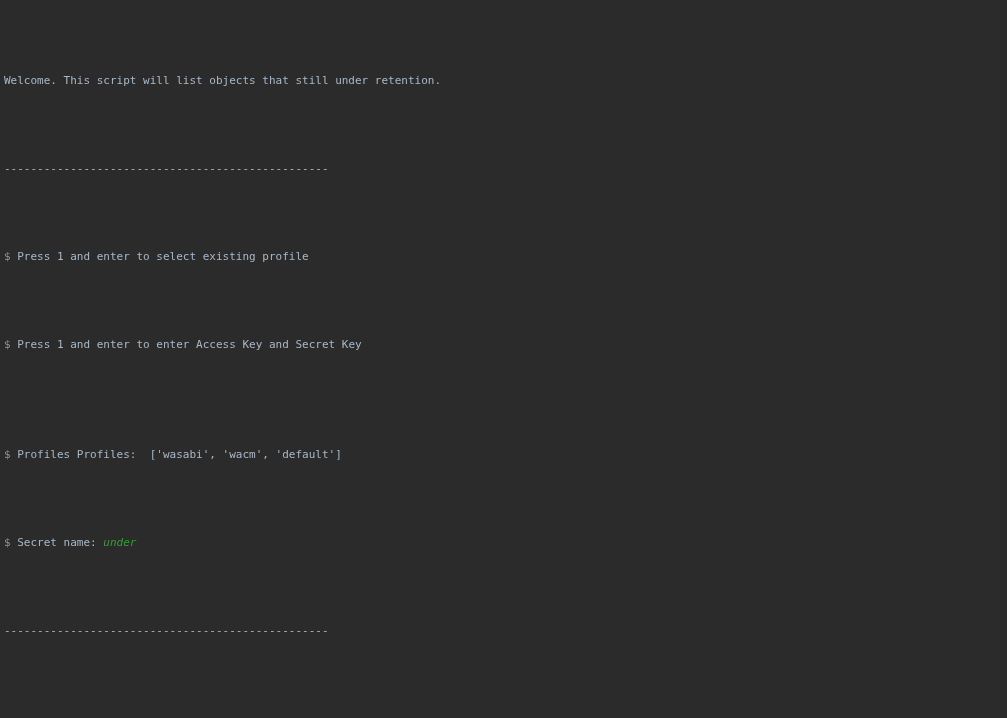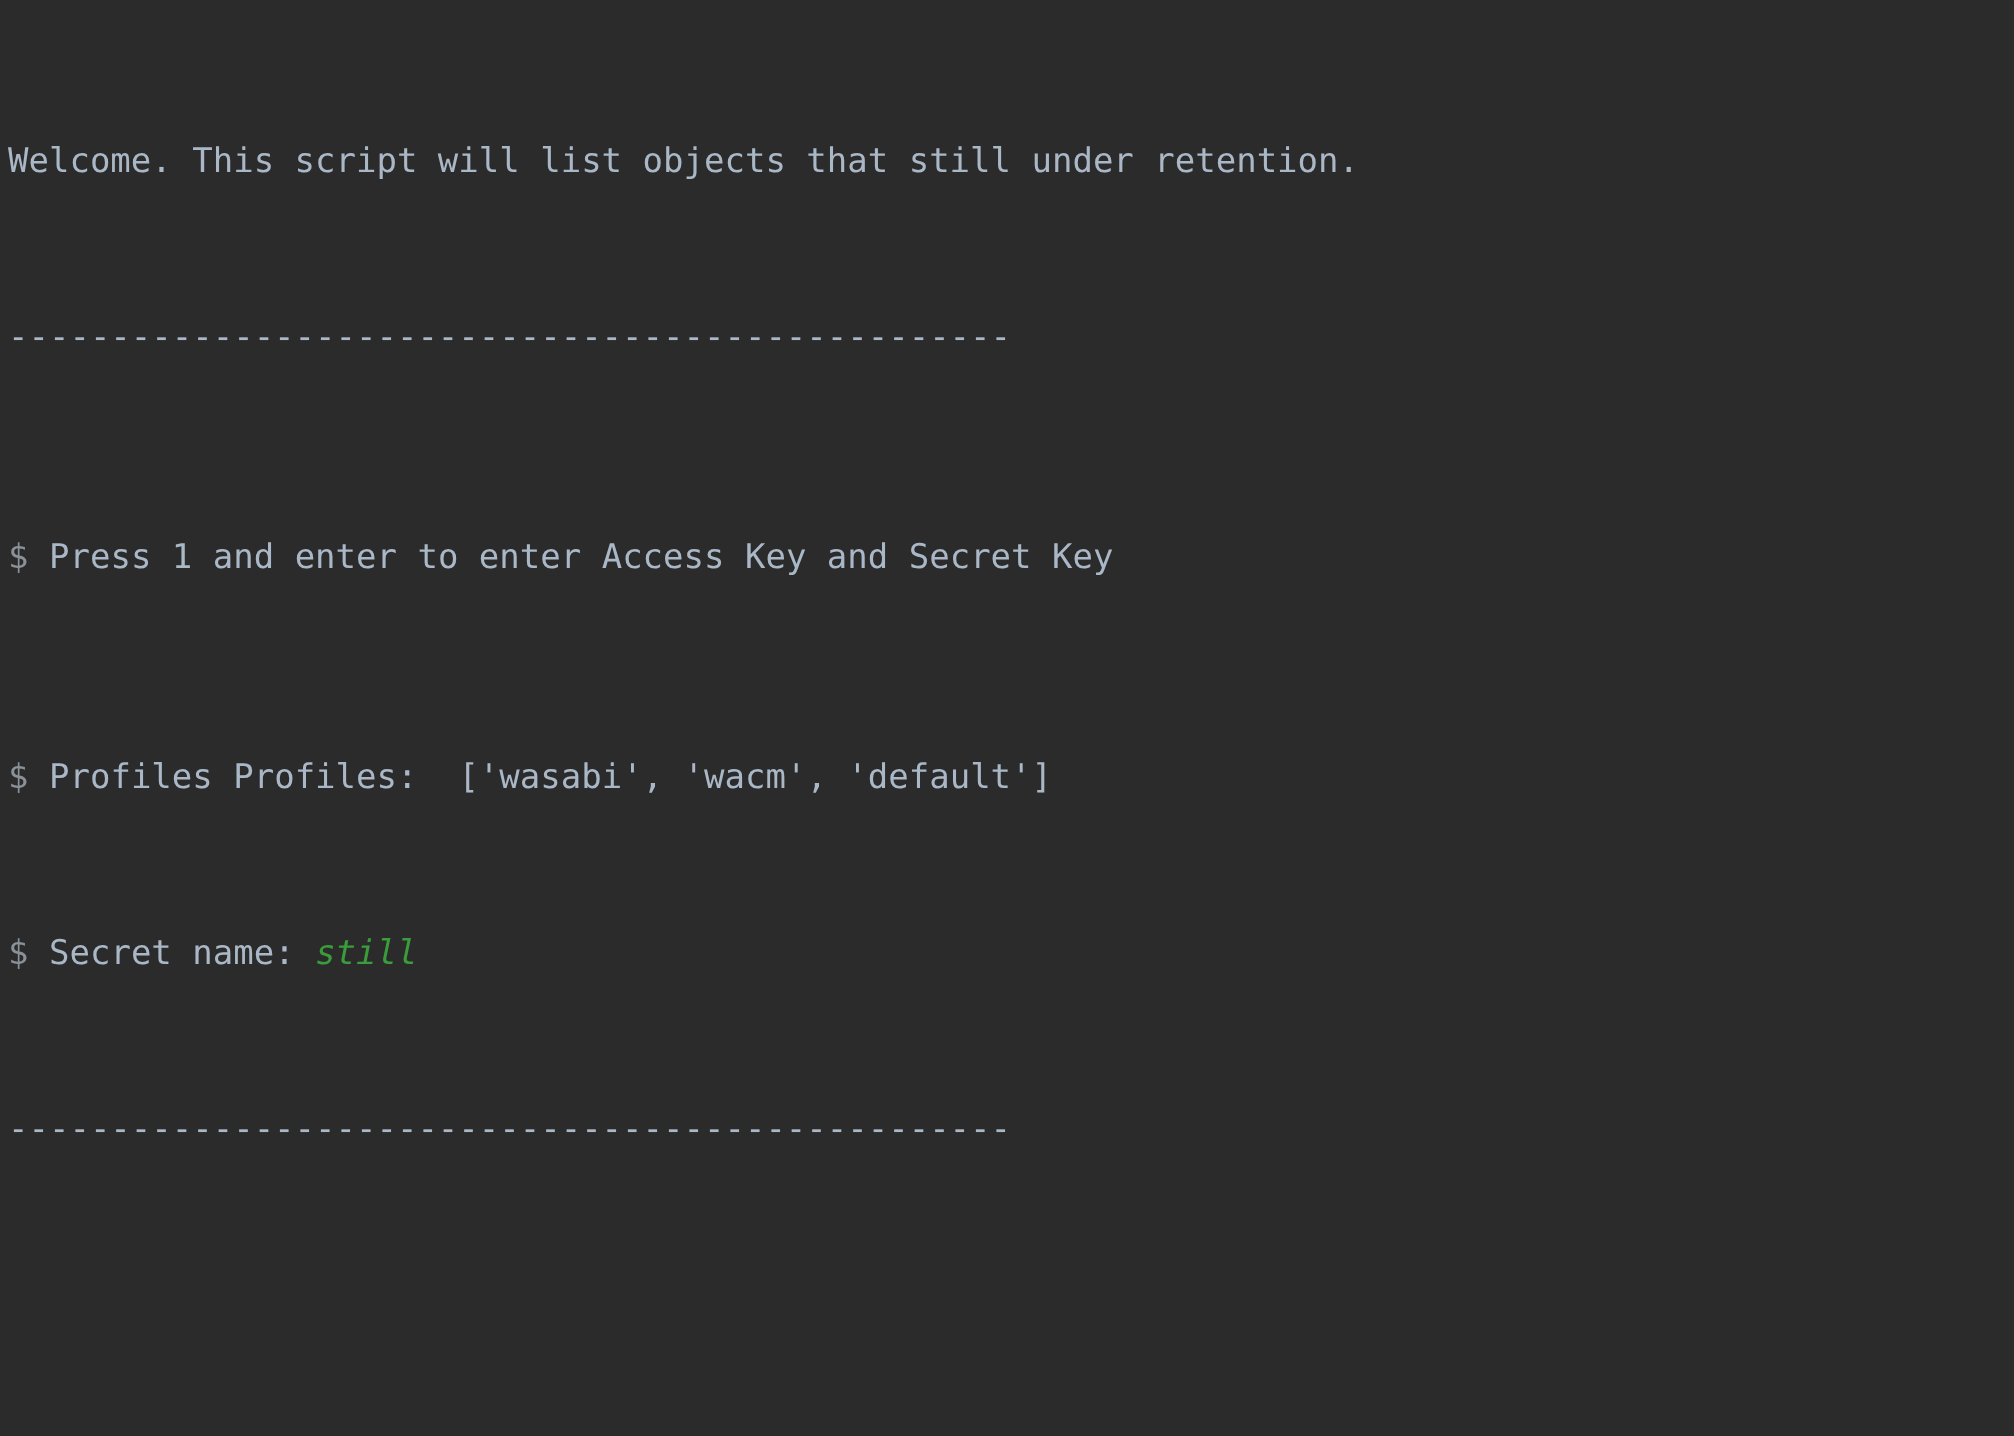--- a/index.html
+++ b/index.html
@@ -8,21 +8,21 @@
     background: #2b2b2b;
   }
   #terminal {
     width: 1007px;
     height: 718px;
     background: #2b2b2b;
     overflow: hidden;
     box-sizing: border-box;
     padding: 4px 0 0 4px;
     font-family: "DejaVu Sans Mono", "Liberation Mono", monospace;
-    font-size: 17px;
+    font-size: 11px;
     line-height: 22px;
     color: #a9b7c6;
     white-space: pre;
     letter-spacing: 0px;
   }
   .line {
     height: 22px;
     white-space: pre;
     font-family: "DejaVu Sans Mono", "Liberation Mono", monospace;
   }
@@ -42,27 +42,28 @@
 </style>
 </head>
 <body>
 
 <div id="terminal">
 
   <div class="line"><span class="txt">Welcome. This script will list objects that still under retention.</span></div>
 
   <div class="line"><span class="sep">-------------------------------------------------</span></div>
 
+  <div class="line"><span class="prompt">$</span><span class="txt"> </span><span class="txt">Press 1 and enter to select existing profile</span></div>
 
   <div class="line"><span class="prompt">$</span><span class="txt"> </span><span class="txt">Press 1 and enter to enter Access Key and Secret Key</span></div>
 
 
   <div class="line"><span class="prompt">$</span><span class="txt"> </span><span class="txt">Profiles Profiles:  ['wasabi', 'wacm', 'default']</span></div>
 
-  <div class="line"><span class="prompt">$</span><span class="txt"> </span><span class="txt">Secret name: </span><span class="val">still</span></div>
+  <div class="line"><span class="prompt">$</span><span class="txt"> </span><span class="txt">Secret name: </span><span class="val">under</span></div>
 
   <div class="line"><span class="sep">-------------------------------------------------</span></div>
 
   
 
   
 
   
 
   

